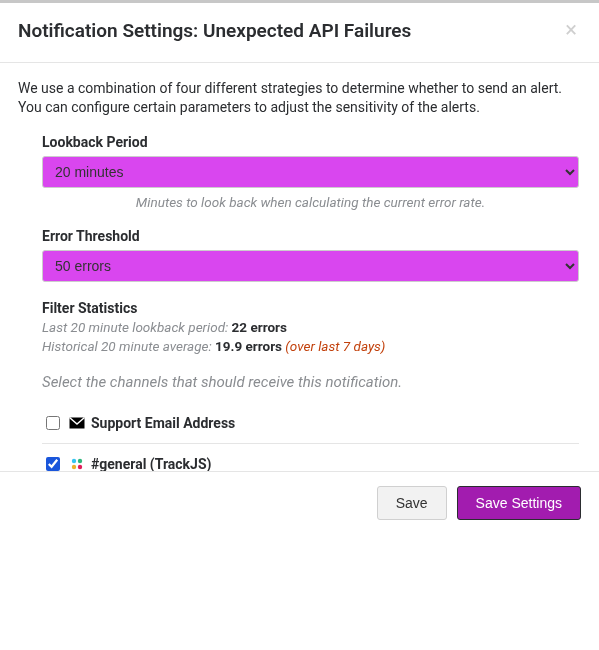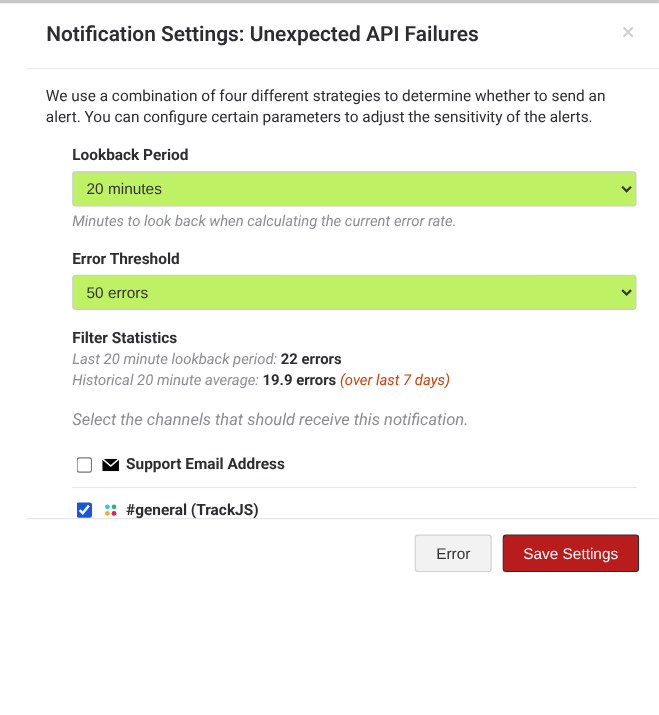--- a/index.html
+++ b/index.html
@@ -9,21 +9,20 @@
     background: #fff;
     color: #2b2d30;
     font-size: 14px;
   }
   .modal {
     width: 599px;
     height: 534px;
     border-top: 3px solid #c7c7c7;
     display: flex;
     flex-direction: column;
-    padding-left: 24px;
   }
   .modal-header {
     padding: 16px 18px 18px 18px;
     border-bottom: 1px solid #e5e5e5;
     display: flex;
     align-items: flex-start;
     justify-content: space-between;
   }
   .modal-title {
     font-size: 19px;
@@ -60,28 +59,29 @@
     margin-bottom: 6px;
     font-size: 14px;
   }
   select.form-control {
     width: 100%;
     height: 32px;
     border: 1px solid #ccc;
     border-radius: 3px;
     padding: 4px 8px;
     font-size: 14px;
-    background: #bef264;
+    background: #d946ef;
     color: #333;
   }
   .help-text {
     margin-top: 6px;
     color: #8a8d91;
     font-style: italic;
     font-size: 13.5px;
+    text-align: center;
   }
   .stats-block { margin-bottom: 16px; }
   .stats-heading {
     font-weight: 700;
     color: #2b2d30;
     font-size: 14px;
     margin-bottom: 2px;
   }
   .stats-line {
     color: #8a8d91;
@@ -139,21 +139,21 @@
   .btn {
     border-radius: 3px;
     font-size: 14px;
     padding: 8px 18px;
     cursor: pointer;
     border: 1px solid #d0d0d0;
     background: #f2f2f2;
     color: #333;
   }
   .btn-primary {
-    background: #b91c1c;
+    background: #a21caf;
     color: #fff;
     border: 1px solid #2b2d30;
   }
 </style>
 </head>
 <body>
 
 <div class="modal">
 
   <div class="modal-header">
@@ -228,17 +228,17 @@
             <text x="4.5" y="10.5" text-anchor="middle" font-size="6" font-weight="700" fill="#fff" font-family="Arial">T</text>
           </svg>
         </span>
         <span class="channel-label">TrackJS Prod Alerts</span>
       </div>
 
     </div>
   </div>
 
   <div class="modal-footer">
-    <button class="btn">Error</button>
+    <button class="btn">Save</button>
     <button class="btn btn-primary">Save Settings</button>
   </div>
 
 </div>
 
 </body></html>

